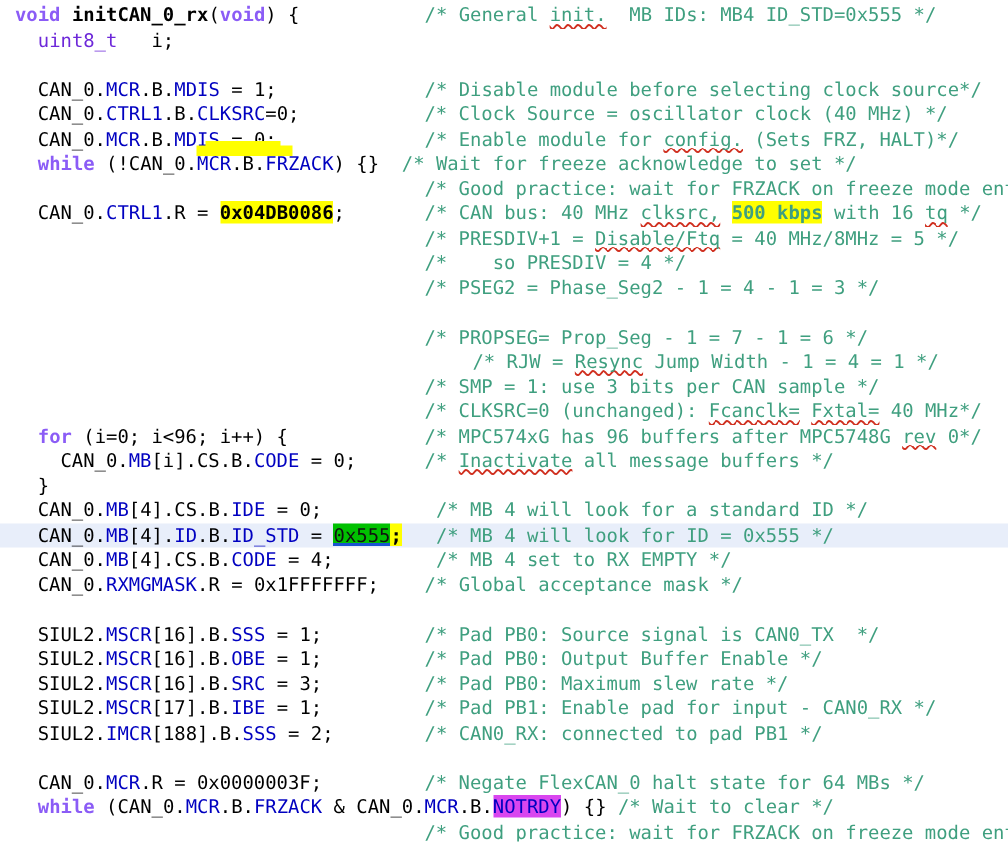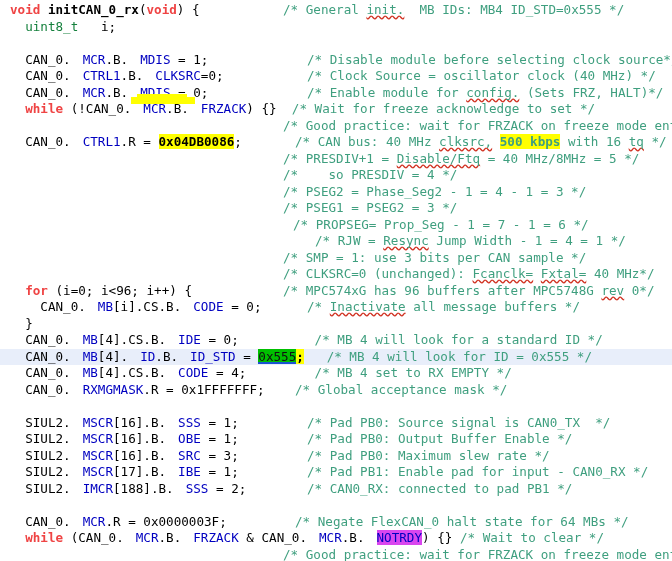--- a/index.html
+++ b/index.html
@@ -29,24 +29,24 @@
     font-size: 12.6px;
     letter-spacing: 0px;
     color: #000000;
   }
 
   .code-line.current {
     background: #e8eefa;
   }
 
   
-  .kw      { color: #ef4444; font-weight: bold; }   
+  .kw      { color: #8b5cf6; font-weight: bold; }   
   .fn      { color: #000000; font-weight: bold; }   
-  .type    { color: #15803d; }                       
-  .field   { color: #0000c0; margin-left: 12px; }                       
+  .type    { color: #6d28d9; }                       
+  .field   { color: #0000c0; }                       
   .cmt     { color: #3f9f7f; }
   .plain   { color: #000000; }
 
   
   .hl-yellow {
     background: #ffff00;
     font-weight: bold;
   }
   .hl-select {
     background: #00c000;
@@ -79,22 +79,22 @@
       <div class="code-line" style="top: 35px; position: absolute; left: 0px; width: 672px; padding-left: 10px; box-sizing: border-box;"></div>
       <div class="code-line" style="top: 51.5px; position: absolute; left: 0px; width: 672px; padding-left: 10px; box-sizing: border-box;"><span class="plain">  CAN_0.</span><span class="field">MCR</span><span class="plain">.B.</span><span class="field">MDIS</span><span class="plain"> = 1;</span><span class="plain">             </span><span class="cmt">/* Disable module before selecting clock source*/</span></div>
       <div class="code-line" style="top: 68px; position: absolute; left: 0px; width: 672px; padding-left: 10px; box-sizing: border-box;"><span class="plain">  CAN_0.</span><span class="field">CTRL1</span><span class="plain">.B.</span><span class="field">CLKSRC</span><span class="plain">=0;</span><span class="plain">           </span><span class="cmt">/* Clock Source = oscillator clock (40 MHz) */</span></div>
       <div class="code-line" style="top: 84.5px; position: absolute; left: 0px; width: 672px; padding-left: 10px; box-sizing: border-box;"><span class="plain">  CAN_0.</span><span class="field">MCR</span><span class="plain">.B.</span><span class="field">MDIS</span><span class="plain"> = 0;</span><span class="plain">             </span><span class="cmt">/* Enable module for <span class="sq">config.</span> (Sets FRZ, HALT)*/</span></div>
       <div class="code-line" style="top: 101px; position: absolute; left: 0px; width: 672px; padding-left: 10px; box-sizing: border-box;"><span class="plain">  </span><span class="kw">while</span><span class="plain"> (!CAN_0.</span><span class="field">MCR</span><span class="plain">.B.</span><span class="field">FRZACK</span><span class="plain">) {}</span><span class="plain">  </span><span class="cmt">/* Wait for freeze acknowledge to set */</span></div>
       <div class="code-line" style="top: 117.5px; position: absolute; left: 0px; width: 672px; padding-left: 10px; box-sizing: border-box;"><span class="plain">                                    </span><span class="cmt">/* Good practice: wait for FRZACK on freeze mode entry/exit */</span></div>
       <div class="code-line" style="top: 134px; position: absolute; left: 0px; width: 672px; padding-left: 10px; box-sizing: border-box;"><span class="plain">  CAN_0.</span><span class="field">CTRL1</span><span class="plain">.R</span><span class="plain"> = </span><span class="plain hl-yellow">0x04DB0086</span><span class="plain">;</span><span class="plain">       </span><span class="cmt">/* CAN bus: 40 MHz <span class="sq">clksrc,</span> <span class="hl-yellow">500 kbps</span> with 16 <span class="sq">tq</span> */</span></div>
       <div class="code-line" style="top: 150.5px; position: absolute; left: 0px; width: 672px; padding-left: 10px; box-sizing: border-box;"><span class="plain">                                    </span><span class="cmt">/* PRESDIV+1 = <span class="sq">Disable/Ftq</span> = 40 MHz/8MHz = 5 */</span></div>
       <div class="code-line" style="top: 167px; position: absolute; left: 0px; width: 672px; padding-left: 10px; box-sizing: border-box;"><span class="plain">                                    </span><span class="cmt">/*    so PRESDIV = 4 */</span></div>
       <div class="code-line" style="top: 183.5px; position: absolute; left: 0px; width: 672px; padding-left: 10px; box-sizing: border-box;"><span class="plain">                                    </span><span class="cmt">/* PSEG2 = Phase_Seg2 - 1 = 4 - 1 = 3 */</span></div>
-      <div class="code-line" style="top: 200px; position: absolute; left: 0px; width: 672px; padding-left: 10px; box-sizing: border-box;"><span class="plain">                                    </span><span class="cmt">/* PSEG1 = PSEG2 = 3 */</span></div>
-      <div class="code-line" style="top: 216.5px; position: absolute; left: 0px; width: 672px; padding-left: 20px; box-sizing: border-box;"><span class="plain">                                    </span><span class="cmt">/* PROPSEG= Prop_Seg - 1 = 7 - 1 = 6 */</span></div>
+      <div class="code-line" style="top: 200px; position: absolute; left: 0px; width: 672px; padding-left: 10px; box-sizing: border-box;"><span class="plain">                                    </span></div>
+      <div class="code-line" style="top: 216.5px; position: absolute; left: 0px; width: 672px; padding-left: 10px; box-sizing: border-box;"><span class="plain">                                    </span><span class="cmt">/* PROPSEG= Prop_Seg - 1 = 7 - 1 = 6 */</span></div>
       <div class="code-line" style="top: 233px; position: absolute; left: 0px; width: 672px; padding-left: 10px; box-sizing: border-box; margin-left: 32px;"><span class="plain">                                    </span><span class="cmt">/* RJW = <span class="sq">Resync</span> Jump Width - 1 = 4 = 1 */</span></div>
       <div class="code-line" style="top: 249.5px; position: absolute; left: 0px; width: 672px; padding-left: 10px; box-sizing: border-box;"><span class="plain">                                    </span><span class="cmt">/* SMP = 1: use 3 bits per CAN sample */</span></div>
       <div class="code-line" style="top: 266px; position: absolute; left: 0px; width: 672px; padding-left: 10px; box-sizing: border-box;"><span class="plain">                                    </span><span class="cmt">/* CLKSRC=0 (unchanged): <span class="sq">Fcanclk=</span> <span class="sq">Fxtal=</span> 40 MHz*/</span></div>
       <div class="code-line" style="top: 282.5px; position: absolute; left: 0px; width: 672px; padding-left: 10px; box-sizing: border-box;"><span class="plain">  </span><span class="kw">for</span><span class="plain"> (i=0; i&lt;96; i++) {</span><span class="plain">            </span><span class="cmt">/* MPC574xG has 96 buffers after MPC5748G <span class="sq">rev</span> 0*/</span></div>
       <div class="code-line" style="top: 299px; position: absolute; left: 0px; width: 672px; padding-left: 10px; box-sizing: border-box;"><span class="plain">    CAN_0.</span><span class="field">MB</span><span class="plain">[i].CS.B.</span><span class="field">CODE</span><span class="plain"> = 0;</span><span class="plain">      </span><span class="cmt">/* <span class="sq">Inactivate</span> all message buffers */</span></div>
       <div class="code-line" style="top: 315.5px; position: absolute; left: 0px; width: 672px; padding-left: 10px; box-sizing: border-box;"><span class="plain">  }</span></div>
       <div class="code-line" style="top: 332px; position: absolute; left: 0px; width: 672px; padding-left: 10px; box-sizing: border-box;"><span class="plain">  CAN_0.</span><span class="field">MB</span><span class="plain">[4].CS.B.</span><span class="field">IDE</span><span class="plain"> = 0;</span><span class="plain">          </span><span class="cmt">/* MB 4 will look for a standard ID */</span></div>
       <div class="code-line current" style="top: 348.5px; position: absolute; left: 0px; width: 672px; padding-left: 10px; box-sizing: border-box;"><span class="plain">  CAN_0.</span><span class="field">MB</span><span class="plain">[4].</span><span class="field">ID</span><span class="plain">.B.</span><span class="field">ID_STD</span><span class="plain"> = </span><span class="plain hl-select">0x555</span><span class="plain hl-yellow">;</span><span class="plain">   </span><span class="cmt">/* MB 4 will look for ID = 0x555 */</span></div>
       <div class="code-line" style="top: 365px; position: absolute; left: 0px; width: 672px; padding-left: 10px; box-sizing: border-box;"><span class="plain">  CAN_0.</span><span class="field">MB</span><span class="plain">[4].CS.B.</span><span class="field">CODE</span><span class="plain"> = 4;</span><span class="plain">         </span><span class="cmt">/* MB 4 set to RX EMPTY */</span></div>
       <div class="code-line" style="top: 381.5px; position: absolute; left: 0px; width: 672px; padding-left: 10px; box-sizing: border-box;"><span class="plain">  CAN_0.</span><span class="field">RXMGMASK</span><span class="plain">.R = 0x1FFFFFFF;</span><span class="plain">    </span><span class="cmt">/* Global acceptance mask */</span></div>

